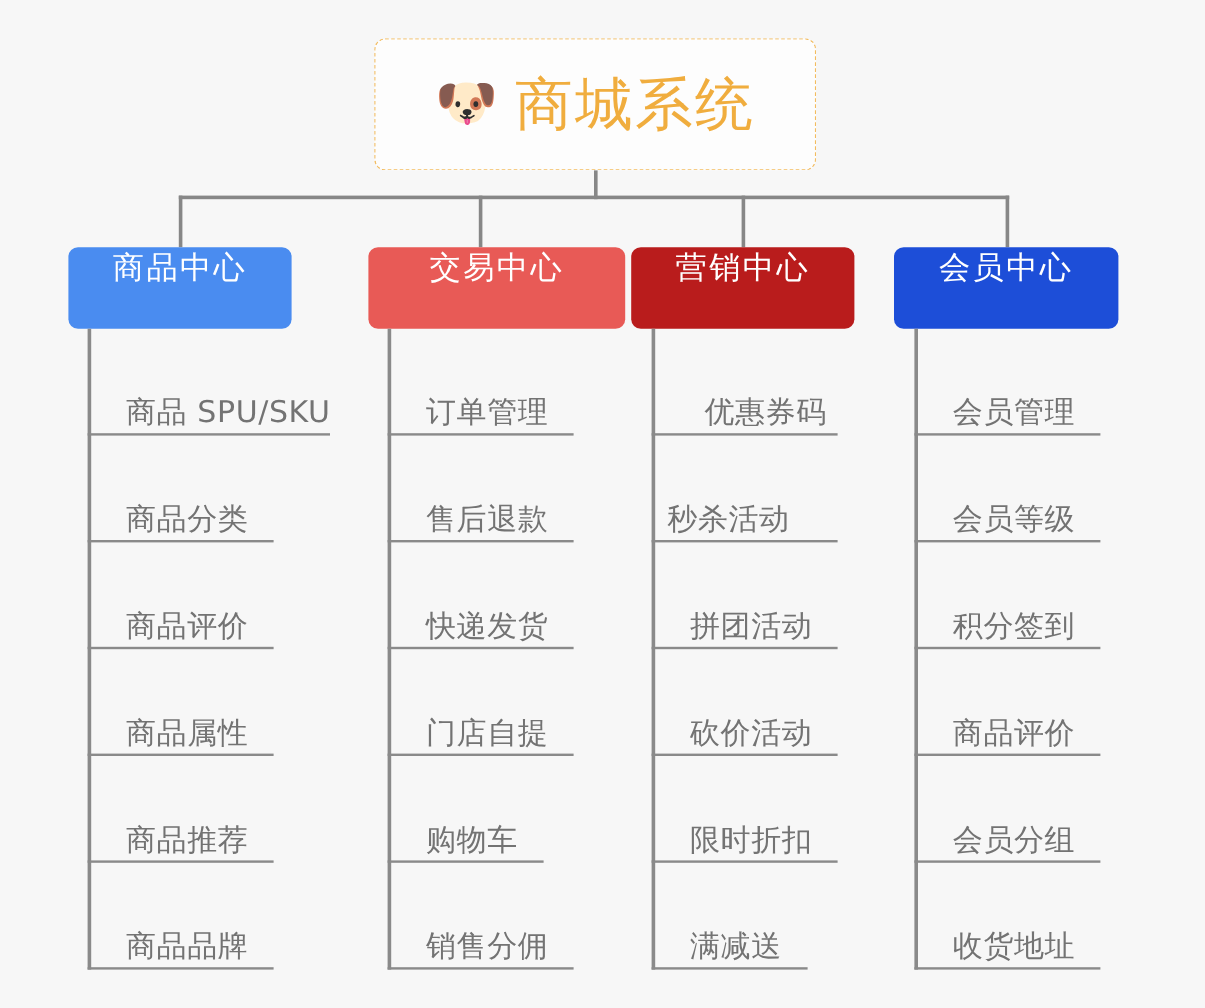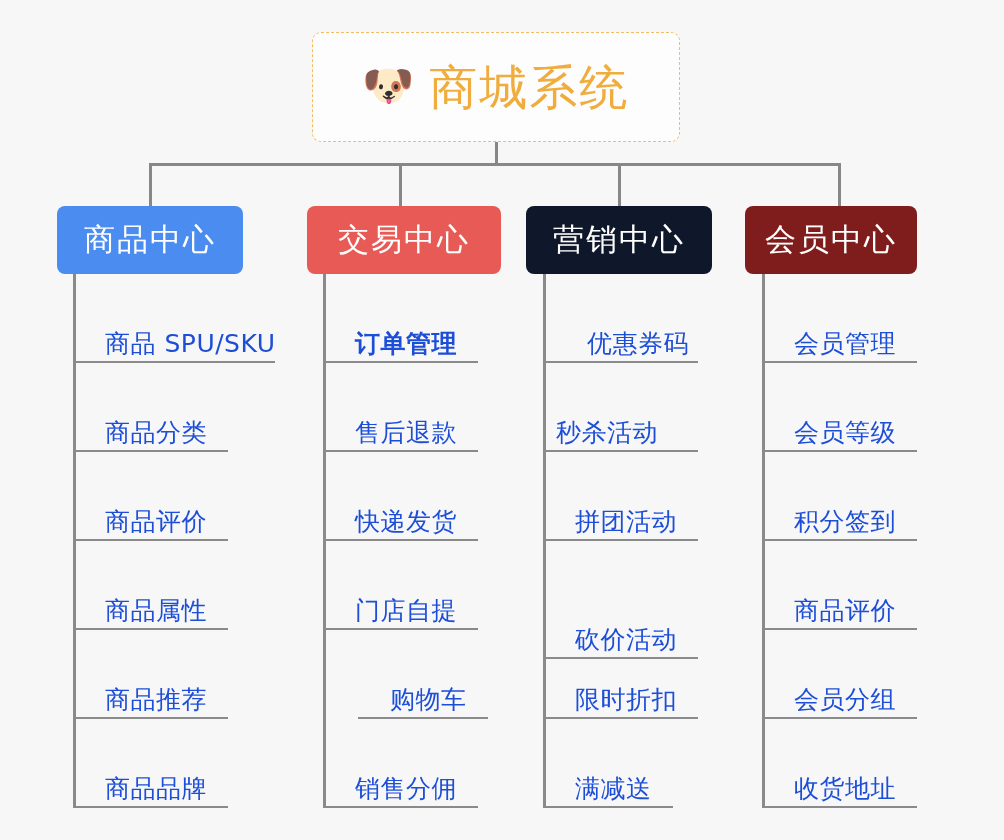--- a/index.html
+++ b/index.html
@@ -58,24 +58,23 @@
   .conn-v { width: 3px; }
   .conn-h { height: 3px; }
 
   
   .cat-box {
     position: absolute;
     height: 68px;
     box-sizing: border-box;
     border-radius: 8px;
     display: flex;
-    align-items: center;
     justify-content: center;
     color: #ffffff;
-    font-size: 31px;
+    font-size: 26px;
     letter-spacing: 2px;
     white-space: nowrap;
   }
 
   
   .leaf-col {
     position: absolute;
     top: 274px;
   }
   .leaf-spine {
@@ -92,21 +91,21 @@
     box-sizing: border-box;
     display: flex;
     align-items: flex-end;
     padding-left: 32px;
     padding-bottom: 4px;
     border-bottom: 2px solid #8a8a8a;
     white-space: nowrap;
   }
   .leaf-label {
     font-size: 25px;
-    color: #1d4ed8;
+    color: #737373;
     line-height: 1.1;
     letter-spacing: 0.5px;
   }
 </style>
 </head>
 <body>
 
 <div id="chart">
 
   <div class="root-node">
@@ -141,69 +140,69 @@
         <div class="leaf-item" style="top: 267px; width: 155px;">
           <span class="leaf-label">商品属性</span>
         </div>
         <div class="leaf-item" style="top: 356px; width: 155px;">
           <span class="leaf-label">商品推荐</span>
         </div>
         <div class="leaf-item" style="top: 445px; width: 155px;">
           <span class="leaf-label">商品品牌</span>
         </div>
       </div>
-      <div class="cat-box" style="left: 307px; width: 194px; top: 206px; background: rgb(232, 90, 86);">
+      <div class="cat-box" style="left: 307px; width: 214px; top: 206px; background: rgb(232, 90, 86);">
         <span>交易中心</span>
       </div>
       <div class="leaf-col" style="left: 323px; top: 274px;">
         <div class="leaf-spine" style="height: 534px;"></div>
-        <div class="leaf-item" style="top: 0px; width: 155px; font-weight: bold;">
+        <div class="leaf-item" style="top: 0px; width: 155px;">
           <span class="leaf-label">订单管理</span>
         </div>
         <div class="leaf-item" style="top: 89px; width: 155px;">
           <span class="leaf-label">售后退款</span>
         </div>
         <div class="leaf-item" style="top: 178px; width: 155px;">
           <span class="leaf-label">快递发货</span>
         </div>
         <div class="leaf-item" style="top: 267px; width: 155px;">
           <span class="leaf-label">门店自提</span>
         </div>
-        <div class="leaf-item" style="top: 356px; width: 130px; margin-left: 35px;">
+        <div class="leaf-item" style="top: 356px; width: 130px;">
           <span class="leaf-label">购物车</span>
         </div>
         <div class="leaf-item" style="top: 445px; width: 155px;">
           <span class="leaf-label">销售分佣</span>
         </div>
       </div>
-      <div class="cat-box" style="left: 526px; width: 186px; top: 206px; background: #0f172a;">
+      <div class="cat-box" style="left: 526px; width: 186px; top: 206px; background: #b91c1c;">
         <span>营销中心</span>
       </div>
       <div class="leaf-col" style="left: 543px; top: 274px;">
         <div class="leaf-spine" style="height: 534px;"></div>
         <div class="leaf-item" style="top: 0px; width: 155px; padding-left: 44px;">
           <span class="leaf-label">优惠券码</span>
         </div>
         <div class="leaf-item" style="top: 89px; width: 155px; padding-left: 13px;">
           <span class="leaf-label">秒杀活动</span>
         </div>
         <div class="leaf-item" style="top: 178px; width: 155px;">
           <span class="leaf-label">拼团活动</span>
         </div>
-        <div class="leaf-item" style="top: 267px; width: 155px; margin-top: 29px;">
+        <div class="leaf-item" style="top: 267px; width: 155px;">
           <span class="leaf-label">砍价活动</span>
         </div>
         <div class="leaf-item" style="top: 356px; width: 155px;">
           <span class="leaf-label">限时折扣</span>
         </div>
         <div class="leaf-item" style="top: 445px; width: 130px;">
           <span class="leaf-label">满减送</span>
         </div>
       </div>
-      <div class="cat-box" style="left: 745px; width: 172px; top: 206px; background: #7f1d1d;">
+      <div class="cat-box" style="left: 745px; width: 187px; top: 206px; background: #1d4ed8;">
         <span>会员中心</span>
       </div>
       <div class="leaf-col" style="left: 762px; top: 274px;">
         <div class="leaf-spine" style="height: 534px;"></div>
         <div class="leaf-item" style="top: 0px; width: 155px;">
           <span class="leaf-label">会员管理</span>
         </div>
         <div class="leaf-item" style="top: 89px; width: 155px;">
           <span class="leaf-label">会员等级</span>
         </div>

